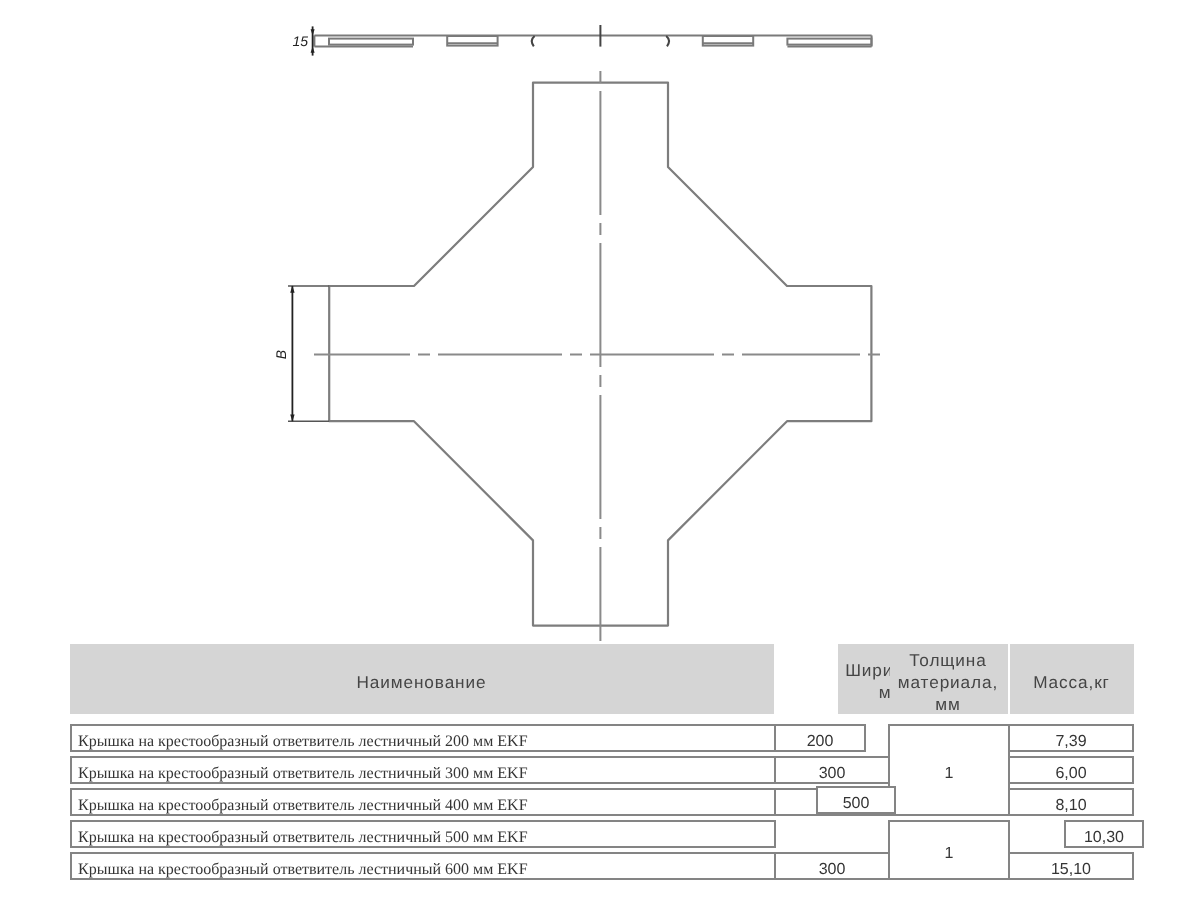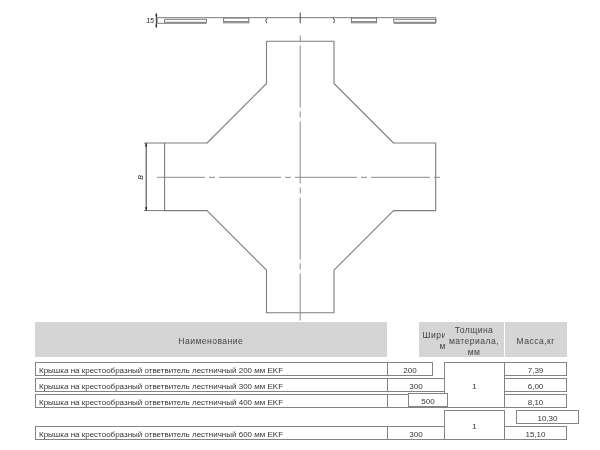--- a/index.html
+++ b/index.html
@@ -5,21 +5,21 @@
   html,body{margin:0;padding:0;width:600px;height:450px;background:#ffffff;
     font-family:"Liberation Sans",sans-serif;}
   #page{position:relative;width:600px;height:450px;overflow:hidden;}
   svg{position:absolute;left:0;top:0;}
   .hcell{position:absolute;background:#d5d5d5;color:#454545;font-size:8.6px;
     letter-spacing:0.45px;display:flex;align-items:center;justify-content:center;
     text-align:center;line-height:11px;padding-top:4px;box-sizing:border-box;}
   .cell{position:absolute;background:#ffffff;border:1px solid #848484;
     box-sizing:border-box;color:#353535;font-size:8px;padding-top:2px;}
   .num{display:flex;align-items:center;justify-content:center;}
-  .name{display:flex;align-items:center;padding-left:3px;}
+  .name{display:flex;align-items:center;padding-left:3px;font-family:Liberation Serif, serif;}
 </style>
 </head>
 <body>
 <div id="page">
 <svg width="600" height="322" viewBox="0 0 600 322">
 
   <g stroke="#7a7a7a" stroke-width="1" fill="none">
     <path d="M157.2 17.7 H435.8"></path>
     <path d="M157.2 17.7 V23.3"></path>
     <path d="M435.8 17.7 V23.3"></path>
@@ -88,19 +88,20 @@
 <div class="cell num" style="left:504px;top:362px;width:63px;height:14px;">7,39</div>
 
 <div class="cell name" style="left:35px;top:378px;width:353px;height:14px;">Крышка на крестообразный ответвитель лестничный 300 мм EKF</div>
 <div class="cell num" style="left:387px;top:378px;width:58px;height:14px;">300</div>
 <div class="cell num" style="left:504px;top:378px;width:63px;height:14px;">6,00</div>
 
 <div class="cell name" style="left:35px;top:394.3px;width:353px;height:14px;">Крышка на крестообразный ответвитель лестничный 400 мм EKF</div>
 <div class="cell num" style="left:387px;top:394.3px;width:58px;height:14px;font-style:italic;">400</div>
 <div class="cell num" style="left:504px;top:394.3px;width:63px;height:14px;">8,10</div>
 
+<div class="cell name" style="left:35px;top:410.3px;width:353px;height:14px;">Крышка на крестообразный ответвитель лестничный 500 мм EKF</div>
 <div class="cell num" style="left:387px;top:393px;width:40px;height:14px;margin-left:21px;">500</div>
-<div class="cell num" style="left:516px;top:410.3px;width:63px;height:14px;">10,30</div>
+<div class="cell num" style="left:532px;top:410.3px;width:40px;height:14px;">10,30</div>
 
 <div class="cell name" style="left:35px;top:426.2px;width:353px;height:14px;">Крышка на крестообразный ответвитель лестничный 600 мм EKF</div>
 <div class="cell num" style="left:387px;top:426.2px;width:58px;height:14px;">300</div>
 <div class="cell num" style="left:504px;top:426.2px;width:63px;height:14px;">15,10</div>
 </div>
 
 </body></html>

